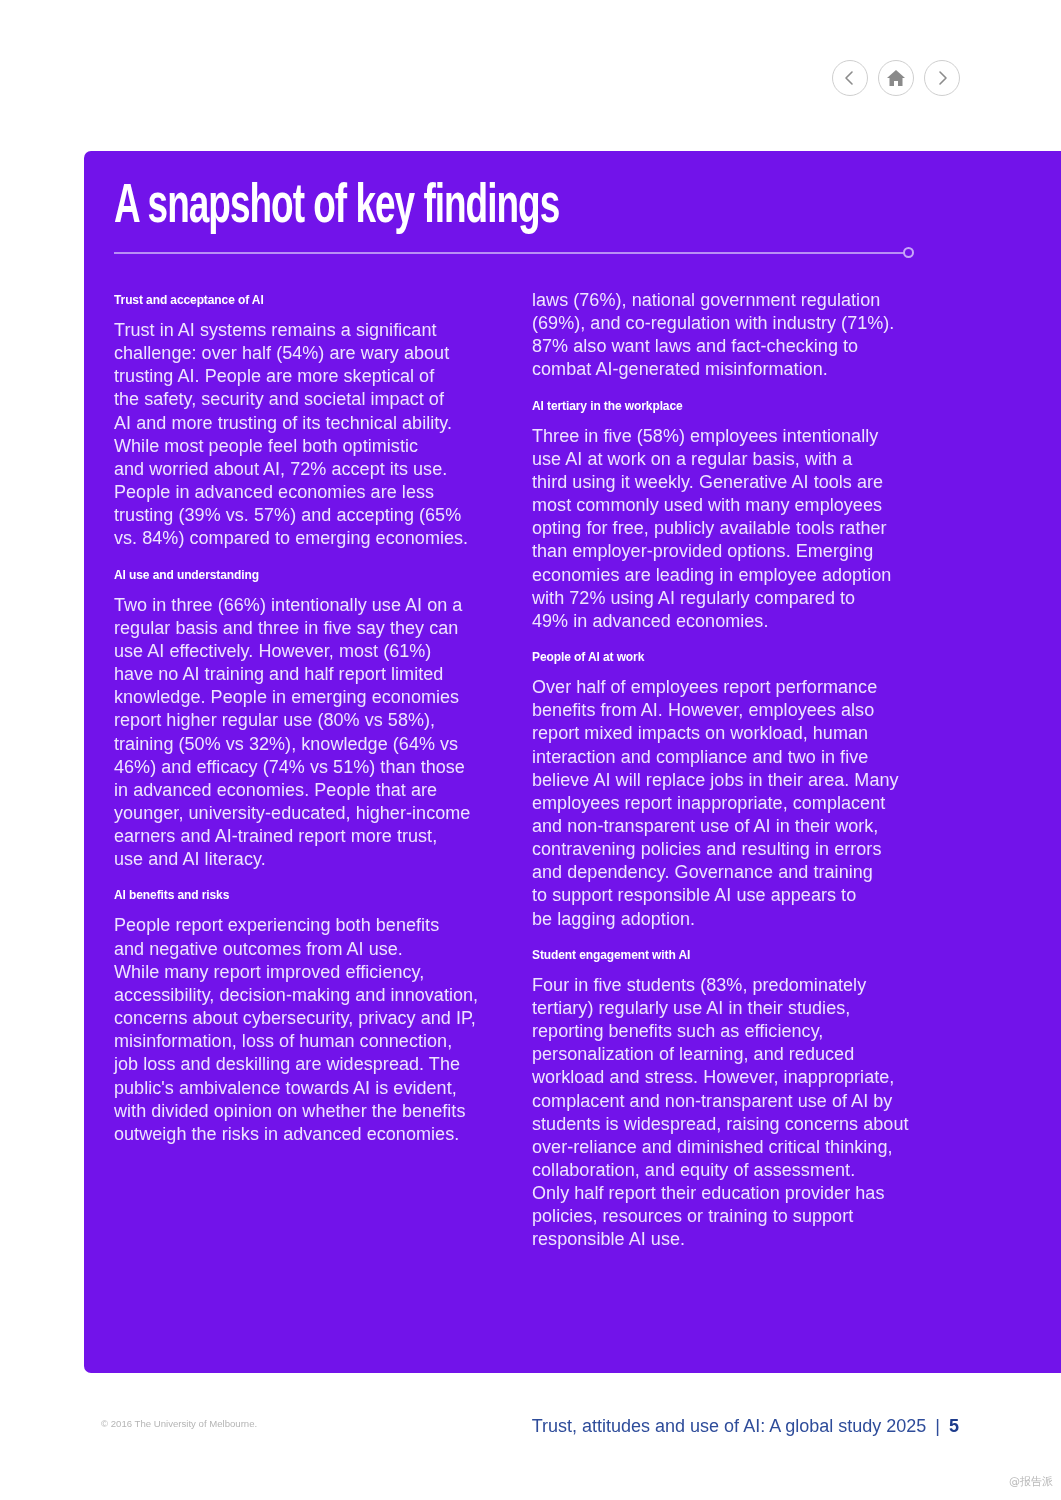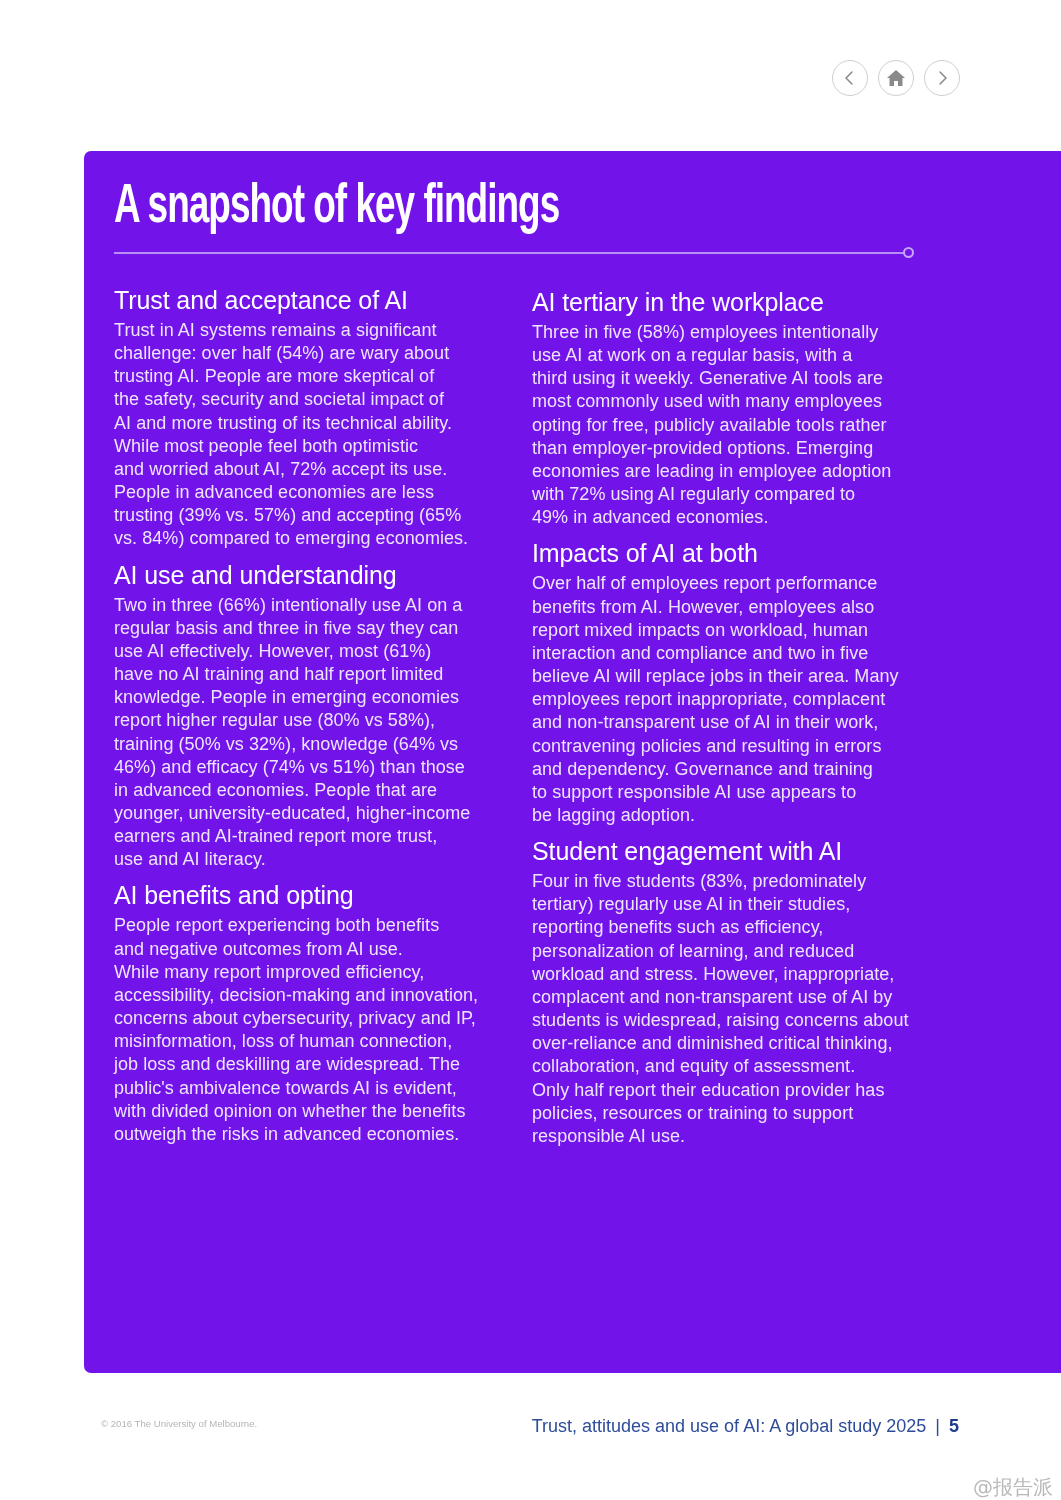--- a/index.html
+++ b/index.html
@@ -87,22 +87,22 @@
       top: 136px;
       width: 385px;
       color: #F1E8FF;
     }
     .col-left { left: 30px; }
     .col-right { left: 448px; top: 138px; }
 
     .section { margin-bottom: 11px; }
     .section h2 {
       font-family: "Liberation Sans", "DejaVu Sans", sans-serif;
-      font-weight: 400;
-      font-size: 25px;
+      font-weight: 700;
+      font-size: 12px;
       line-height: 26px;
       color: #ffffff;
       margin-bottom: 6px;
       letter-spacing: -0.1px;
     }
     .section p {
       font-family: "Liberation Sans", "DejaVu Sans", sans-serif;
       font-size: 18px;
       line-height: 23.15px;
       color: #EFE4FF;
@@ -131,21 +131,21 @@
       color: #2E4C9A;
       white-space: nowrap;
     }
     .footer-right .sep { margin: 0 4px; }
     .footer-right .page { font-weight: 700; color: #1E3C8C; }
 
     .watermark {
       position: absolute;
       right: 8px;
       top: 1474px;
-      font-size: 20px;
+      font-size: 11px;
       color: #b8b8b8;
       font-family: "DejaVu Sans", sans-serif;
     }
   </style>
 </head>
 <body>
 
 <div class="nav">
   <div class="nav-btn" title="Previous page">
     <svg width="16" height="16" viewBox="0 0 16 16">
@@ -194,51 +194,57 @@
 knowledge. People in emerging economies
 report higher regular use (80% vs 58%),
 training (50% vs 32%), knowledge (64% vs
 46%) and efficacy (74% vs 51%) than those
 in advanced economies. People that are
 younger, university-educated, higher-income
 earners and AI-trained report more trust,
 use and AI literacy.</p>
     </div>
     <div class="section">
-      <h2>AI benefits and opting</h2>
+      <h2>AI benefits and risks</h2>
       <p>People report experiencing both benefits
 and negative outcomes from AI use.
 While many report improved efficiency,
 accessibility, decision-making and innovation,
 concerns about cybersecurity, privacy and IP,
 misinformation, loss of human connection,
 job loss and deskilling are widespread. The
 public's ambivalence towards AI is evident,
 with divided opinion on whether the benefits
 outweigh the risks in advanced economies.</p>
     </div>
     <div class="section">
     </div>
   </div>
 
   <div class="col col-right">
     <div class="section">
+      <p>laws (76%), national government regulation
+(69%), and co-regulation with industry (71%).
+87% also want laws and fact-checking to
+combat AI-generated misinformation.</p>
+    </div>
+    <div class="section">
       <h2>AI tertiary in the workplace</h2>
       <p>Three in five (58%) employees intentionally
 use AI at work on a regular basis, with a
 third using it weekly. Generative AI tools are
 most commonly used with many employees
 opting for free, publicly available tools rather
 than employer-provided options. Emerging
 economies are leading in employee adoption
 with 72% using AI regularly compared to
 49% in advanced economies.</p>
     </div>
     <div class="section">
-      <h2>Impacts of AI at both</h2>
+      <h2>People of AI at work</h2>
       <p>Over half of employees report performance
 benefits from AI. However, employees also
 report mixed impacts on workload, human
 interaction and compliance and two in five
 believe AI will replace jobs in their area. Many
 employees report inappropriate, complacent
 and non-transparent use of AI in their work,
 contravening policies and resulting in errors
 and dependency. Governance and training
 to support responsible AI use appears to

